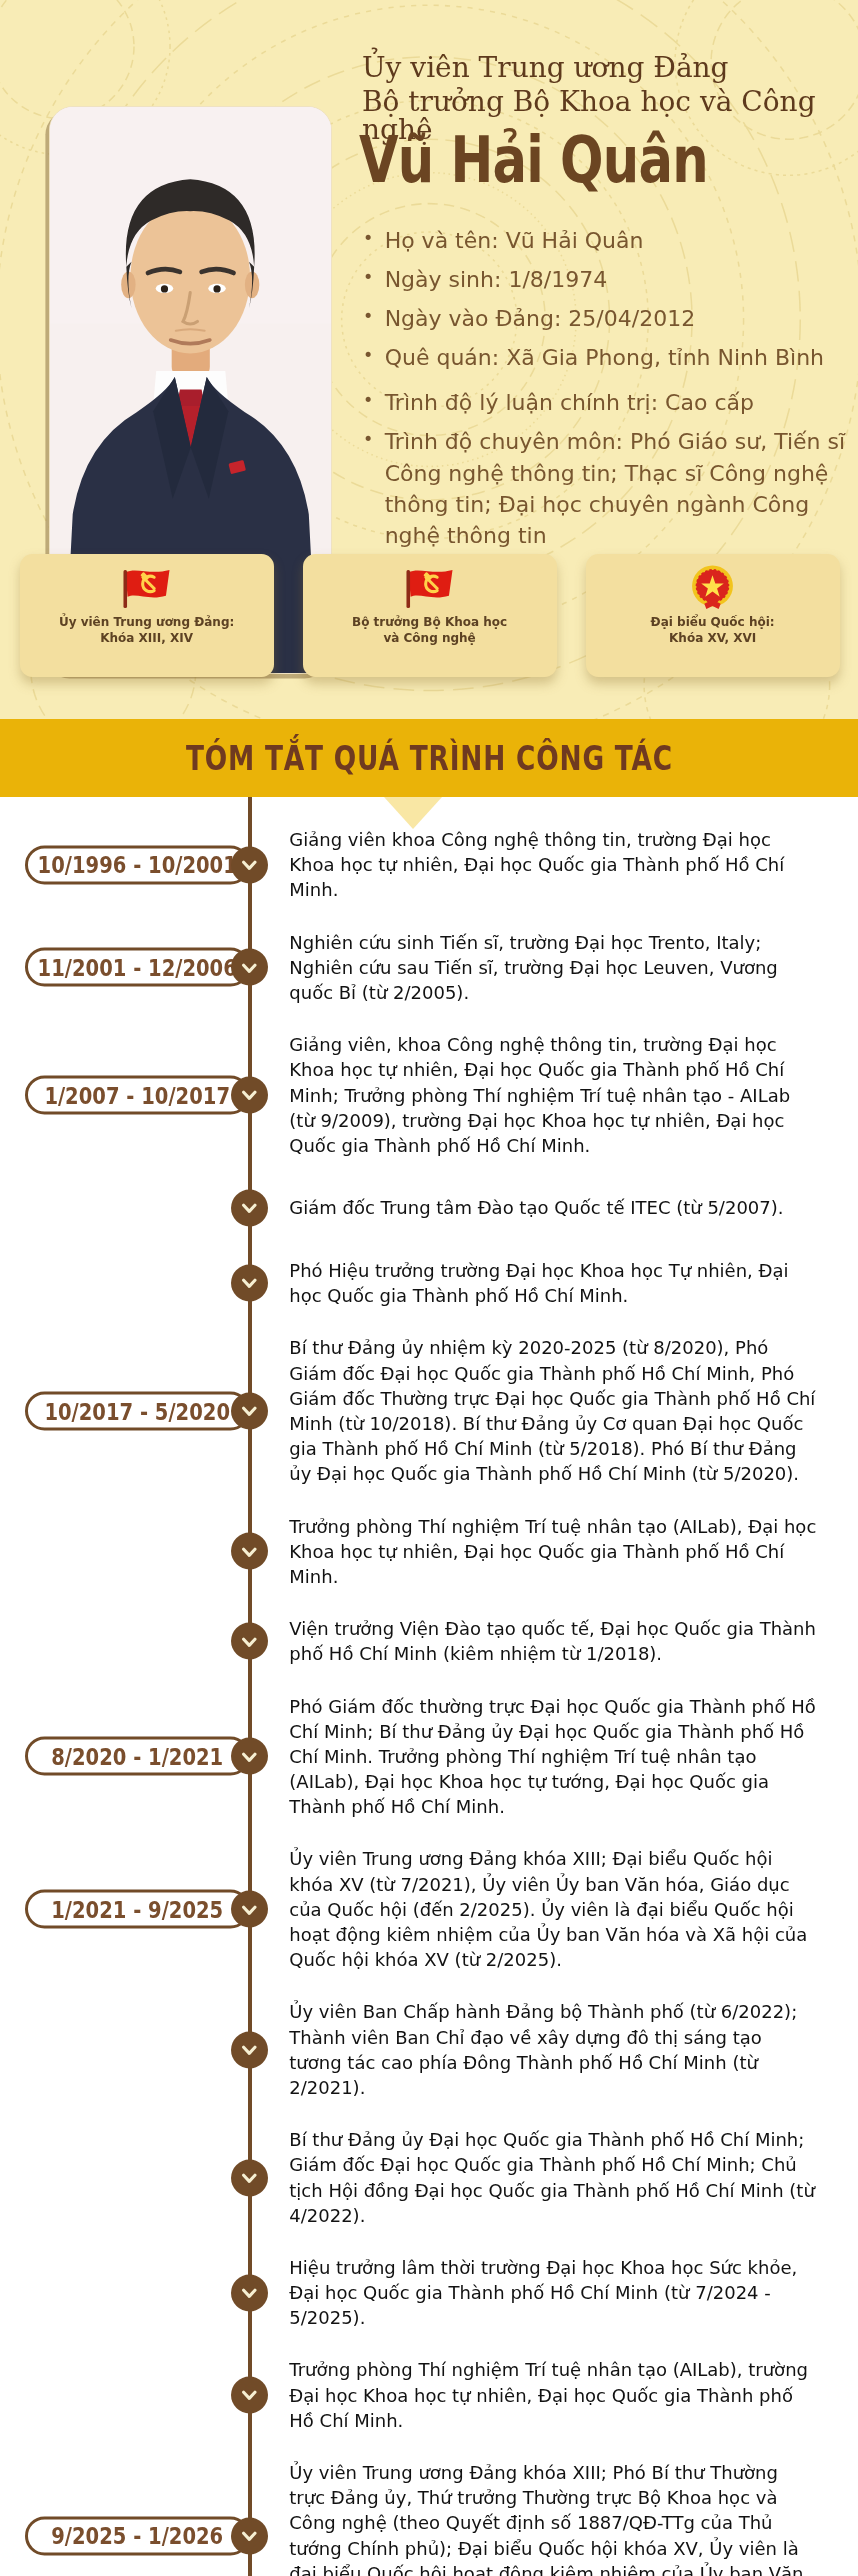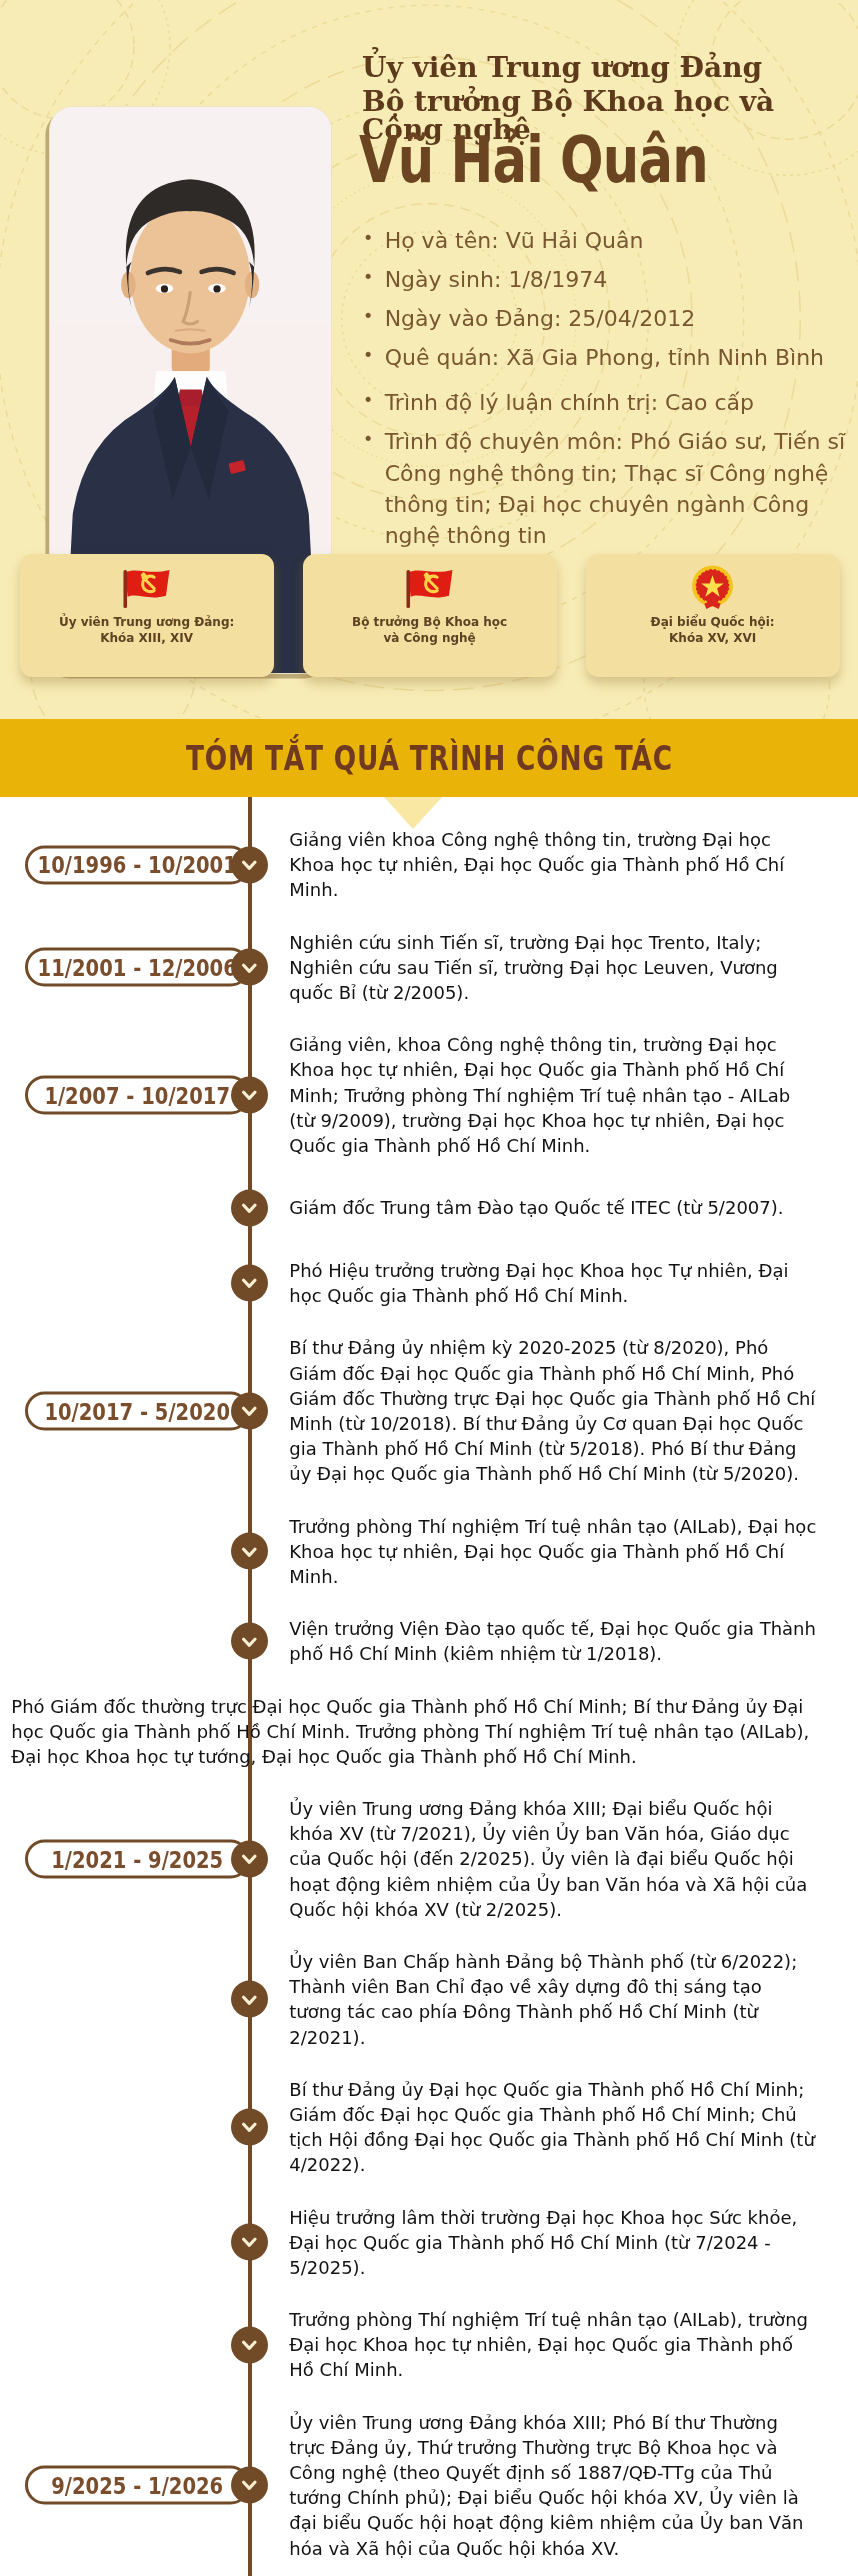--- a/index.html
+++ b/index.html
@@ -4,21 +4,21 @@
 <style>
   html,body{margin:0;padding:0;background:#ffffff;}
   body{width:859px;height:3058px;position:relative;overflow:hidden;
        font-family:"DejaVu Sans",sans-serif;-webkit-font-smoothing:antialiased;}
   .stage{position:absolute;inset:0;width:859px;height:3058px;}
 
   
   .header{position:absolute;left:0;top:0;width:859px;height:719px;background:#f8ecb6;overflow:hidden;}
   .pattern{position:absolute;left:0;top:0;pointer-events:none;}
   .title-small{position:absolute;left:362px;width:489px;
-       font-family:"DejaVu Serif",serif;font-weight:bold;font-size:28px;color:#5e3a1d;line-height:1.0;}
+       font-family:"DejaVu Serif",serif;font-weight:normal;font-size:28px;color:#5e3a1d;line-height:1.0;}
   .t1{top:54px;}
   .t2{top:88px;}
   .big-name{position:absolute;left:359px;top:123px;font-size:64px;font-weight:bold;color:#6b4522;
        letter-spacing:-1px;transform:scaleX(.80);transform-origin:left center;white-space:nowrap;}
 
   
   .photo{position:absolute;left:49px;top:106px;width:281px;height:566px;border-radius:24px;overflow:hidden;
        background:#f6efee;box-shadow:-3.6px 4.6px 0 rgba(120,90,45,.45);border:1px solid #efe2c2;}
   .photo svg{display:block;}
 
@@ -306,20 +306,30 @@
           <div class="node">
               <svg width="20.6" height="20.6" viewBox="0 0 40 40">
                 <path d="M9 15 L20 27 L31 15" stroke="#f6efd2" stroke-width="6" fill="none" stroke-linecap="round" stroke-linejoin="round"></path>
               </svg>
             </div>
         </div>
         <div class="entry-text">Viện trưởng Viện Đào tạo quốc tế, Đại học Quốc gia Thành phố Hồ Chí Minh (kiêm nhiệm từ 1/2018).</div>
       </div>
 
       <div class="entry">
+        <div class="entry-left">
+          <div class="pill">
+              <span>8/2020 - 1/2021</span>
+            </div>
+          <div class="node">
+              <svg width="20.6" height="20.6" viewBox="0 0 40 40">
+                <path d="M9 15 L20 27 L31 15" stroke="#f6efd2" stroke-width="6" fill="none" stroke-linecap="round" stroke-linejoin="round"></path>
+              </svg>
+            </div>
+        </div>
         <div class="entry-text">Phó Giám đốc thường trực Đại học Quốc gia Thành phố Hồ Chí Minh; Bí thư Đảng ủy Đại học Quốc gia Thành phố Hồ Chí Minh. Trưởng phòng Thí nghiệm Trí tuệ nhân tạo (AILab), Đại học Khoa học tự tướng, Đại học Quốc gia Thành phố Hồ Chí Minh.</div>
       </div>
 
       <div class="entry">
         <div class="entry-left">
           <div class="pill">
               <span>1/2021 - 9/2025</span>
             </div>
           <div class="node">
               <svg width="20.6" height="20.6" viewBox="0 0 40 40">

